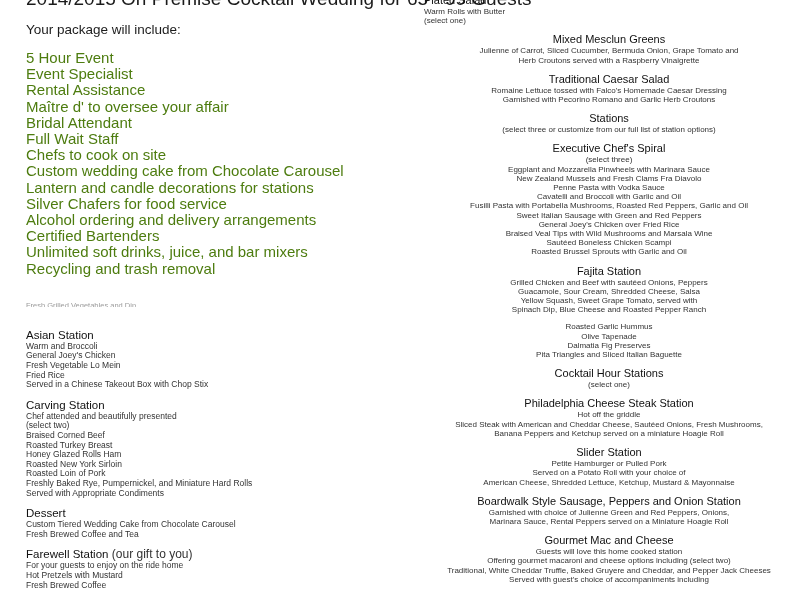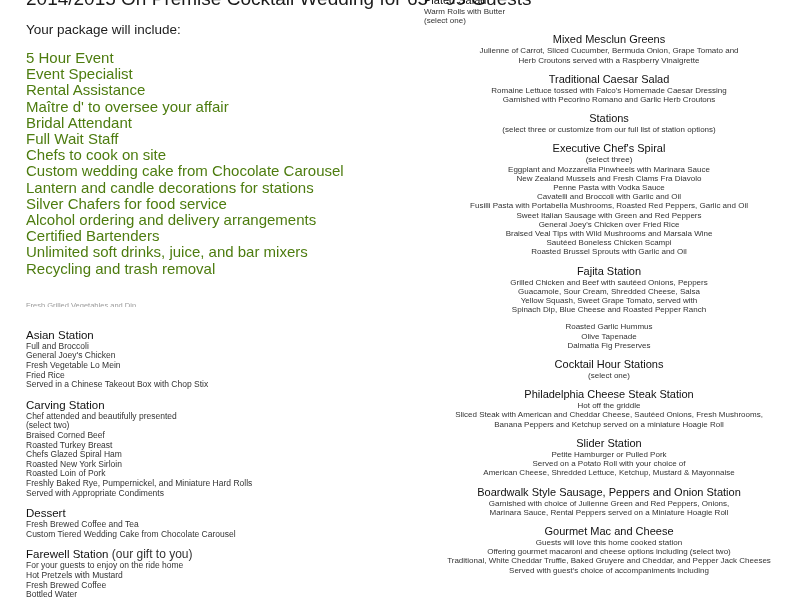--- a/index.html
+++ b/index.html
@@ -96,49 +96,48 @@
       <div class="pkg-item">Silver Chafers for food service</div>
       <div class="pkg-item">Alcohol ordering and delivery arrangements</div>
       <div class="pkg-item">Certified Bartenders</div>
       <div class="pkg-item">Unlimited soft drinks, juice, and bar mixers</div>
       <div class="pkg-item">Recycling and trash removal</div>
     </div>
   <div class="partial-line">Fresh Grilled Vegetables and Dip</div>
   <div class="sections">
       <div class="section">
         <div class="sec-title">Asian Station</div>
-        <div class="sec-line">Full and Broccoli</div>
+        <div class="sec-line">Warm and Broccoli</div>
         <div class="sec-line">General Joey's Chicken</div>
         <div class="sec-line">Fresh Vegetable Lo Mein</div>
         <div class="sec-line">Fried Rice</div>
         <div class="sec-line">Served in a Chinese Takeout Box with Chop Stix</div>
       </div>
       <div class="section">
         <div class="sec-title">Carving Station</div>
         <div class="sec-line">Chef attended and beautifully presented</div>
         <div class="sec-line">(select two)</div>
         <div class="sec-line">Braised Corned Beef</div>
         <div class="sec-line">Roasted Turkey Breast</div>
-        <div class="sec-line">Chefs Glazed Spiral Ham</div>
+        <div class="sec-line">Honey Glazed Rolls Ham</div>
         <div class="sec-line">Roasted New York Sirloin</div>
         <div class="sec-line">Roasted Loin of Pork</div>
         <div class="sec-line">Freshly Baked Rye, Pumpernickel, and Miniature Hard Rolls</div>
         <div class="sec-line">Served with Appropriate Condiments</div>
       </div>
       <div class="section">
         <div class="sec-title">Dessert</div>
+        <div class="sec-line">Custom Tiered Wedding Cake from Chocolate Carousel</div>
         <div class="sec-line">Fresh Brewed Coffee and Tea</div>
-        <div class="sec-line">Custom Tiered Wedding Cake from Chocolate Carousel</div>
       </div>
       <div class="section">
         <div class="sec-title">Farewell Station<span class="sec-suffix"> (our gift to you)</span></div>
         <div class="sec-line">For your guests to enjoy on the ride home</div>
         <div class="sec-line">Hot Pretzels with Mustard</div>
         <div class="sec-line">Fresh Brewed Coffee</div>
-        <div class="sec-line">Bottled Water</div>
       </div>
     </div>
 </div>
 
 <div class="right-col">
   <div class="sections">
       <div class="section">
         <div class="sec-title">Plated Salad</div>
         <div class="sec-line">Warm Rolls with Butter</div>
         <div class="sec-line">(select one)</div>
@@ -175,20 +174,21 @@
         <div class="sec-title">Fajita Station</div>
         <div class="sec-line">Grilled Chicken and Beef with sautéed Onions, Peppers</div>
         <div class="sec-line">Guacamole, Sour Cream, Shredded Cheese, Salsa</div>
         <div class="sec-line">Yellow Squash, Sweet Grape Tomato, served with</div>
         <div class="sec-line">Spinach Dip, Blue Cheese and Roasted Pepper Ranch</div>
       </div>
       <div class="section">
         <div class="sec-line">Roasted Garlic Hummus</div>
         <div class="sec-line">Olive Tapenade</div>
         <div class="sec-line">Dalmatia Fig Preserves</div>
+        <div class="sec-line">Pita Triangles and Sliced Italian Baguette</div>
       </div>
       <div class="section">
         <div class="sec-title">Cocktail Hour Stations</div>
         <div class="sec-line">(select one)</div>
       </div>
       <div class="section">
         <div class="sec-title">Philadelphia Cheese Steak Station</div>
         <div class="sec-line">Hot off the griddle</div>
         <div class="sec-line">Sliced Steak with American and Cheddar Cheese, Sautéed Onions, Fresh Mushrooms,</div>
         <div class="sec-line">Banana Peppers and Ketchup served on a miniature Hoagie Roll</div>

